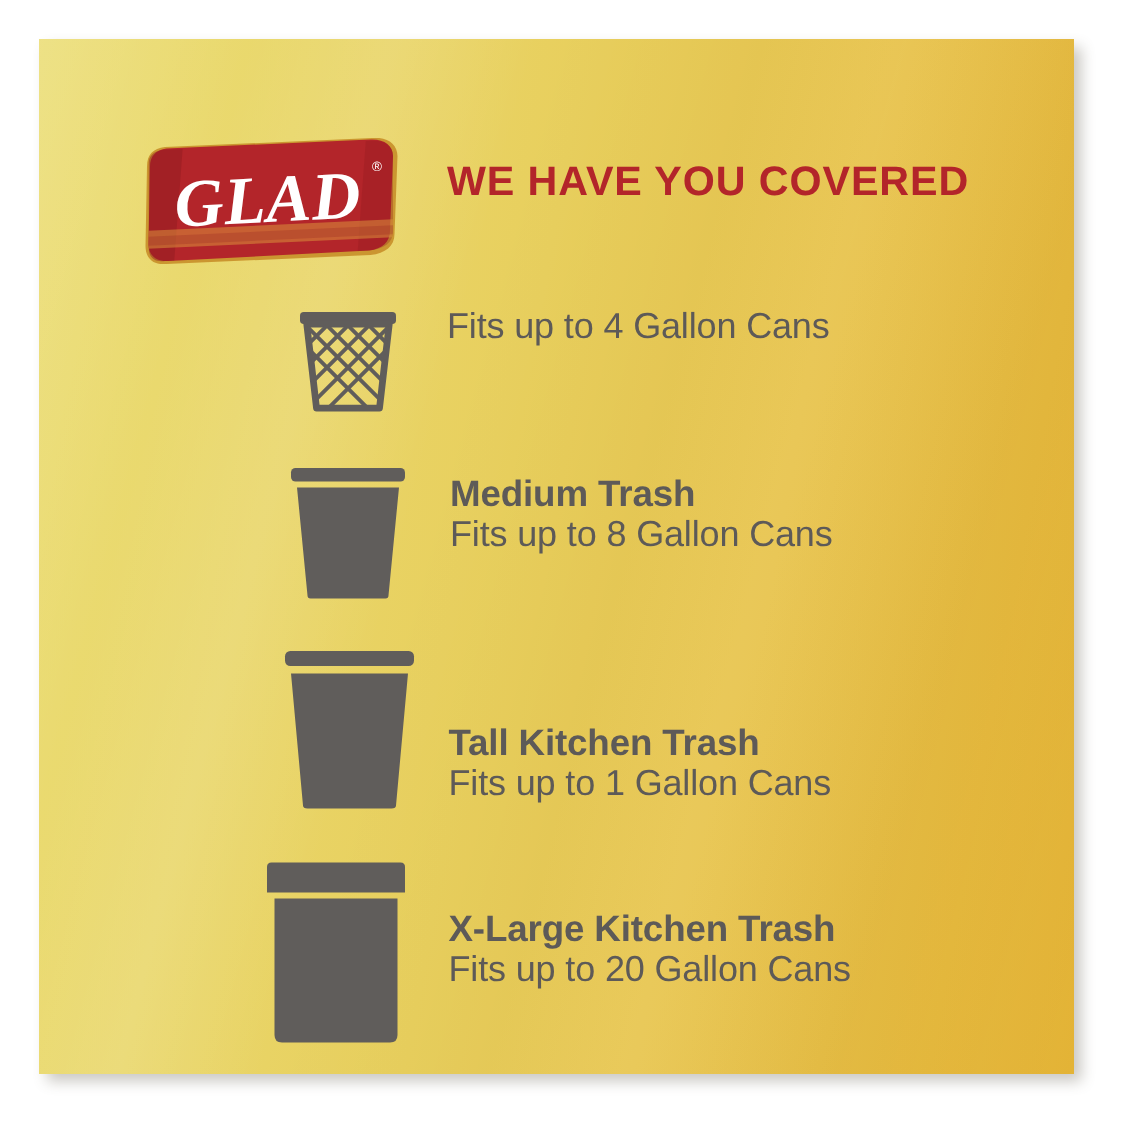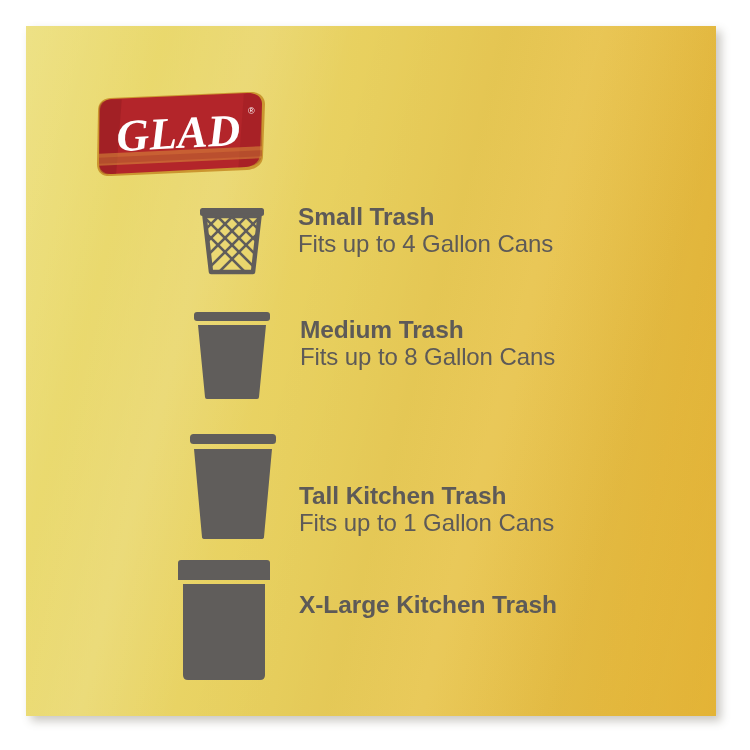--- a/index.html
+++ b/index.html
@@ -97,21 +97,21 @@
 
   #row1 { left: 167px; top: 176px; }
   #row1 .txt { left: 105px; top: 2px; }
 
   #row2 { left: 166px; top: 283px; }
   #row2 .txt { left: 108px; top: 8px; }
 
   #row3 { left: 161px; top: 405px; }
   #row3 .txt { left: 112px; top: 24px; margin-top: 28px; }
 
-  #row4 { left: 148px; top: 530px; }
+  #row4 { left: 148px; top: 545px; }
   #row4 .txt { left: 125px; top: 36px; }
 </style>
 </head>
 <body>
 
 <div id="stage">
 
   <div id="card">
 
     <div id="logo">
@@ -134,20 +134,21 @@
           <path d="M148,0 L170,0 L170,82 L142,82 Z" fill="#8e1a1f" opacity="0.30"></path>
           <path d="M0,62 L170,54 L170,66 L0,74 Z" fill="#d9913a" opacity="0.55"></path>
           <path d="M0,66 L170,58 L170,64 L0,72 Z" fill="#8e1a1f" opacity="0.25"></path>
         </g>
 
         <text x="83" y="56" text-anchor="middle" font-family="'Liberation Serif', serif" font-size="45" font-weight="bold" font-style="italic" fill="#ffffff" letter-spacing="0.5" transform="rotate(-3 83 50)">GLAD</text>
         <text x="152" y="22" font-family="'Liberation Sans', sans-serif" font-size="9" fill="#ffffff">®</text>
       </svg>
     </div>
 
+    <div id="headline">WE HAVE YOU COVERED</div>
 
     <div class="row" id="row1">
       <div class="icon-wrap">
         <svg width="78" height="78" viewBox="0 0 78 78" xmlns="http://www.w3.org/2000/svg">
           <defs>
             <clipPath id="meshClip">
               <path d="M11.5,14 L66.5,14 L60,70 L18,70 Z"></path>
             </clipPath>
           </defs>
 
@@ -163,21 +164,20 @@
             <line x1="44" y1="6" x2="118" y2="80"></line>
             <line x1="90" y1="6" x2="16" y2="80"></line>
             <line x1="76" y1="6" x2="2" y2="80"></line>
             <line x1="62" y1="6" x2="-12" y2="80"></line>
             <line x1="48" y1="6" x2="-26" y2="80"></line>
             <line x1="34" y1="6" x2="-40" y2="80"></line>
           </g>
         </svg>
       </div>
       <div class="txt">
-        <div class="item-title">Small Trash</div>
         <div class="item-sub">Fits up to 4 Gallon Cans</div>
       </div>
     </div>
 
     <div class="row" id="row2">
       <div class="icon-wrap">
         <svg width="84" height="92" viewBox="0 0 84 92" xmlns="http://www.w3.org/2000/svg">
           <rect x="2" y="3" width="76" height="9" rx="3" fill="#605d5b"></rect>
           <path d="M6,16 L74,16 L67,88 Q67,90 65,90 L15,90 Q13,90 13,88 Z" fill="#605d5b"></path>
         </svg>
@@ -205,17 +205,18 @@
       <div class="icon-wrap">
         <svg width="108" height="128" viewBox="0 0 108 128" xmlns="http://www.w3.org/2000/svg">
 
           <path d="M4,7 Q4,4 7,4 L93,4 Q96,4 96,7 L96,24 L4,24 Z" fill="#605d5b"></path>
 
           <path d="M9,28 L91,28 L91,119 Q91,124 86,124 L14,124 Q9,124 9,119 Z" fill="#605d5b"></path>
         </svg>
       </div>
       <div class="txt">
         <div class="item-title">X-Large Kitchen Trash</div>
+        <div class="item-sub">Fits up to 20 Gallon Cans</div>
       </div>
     </div>
 
   </div>
 </div>
 
 </body></html>

